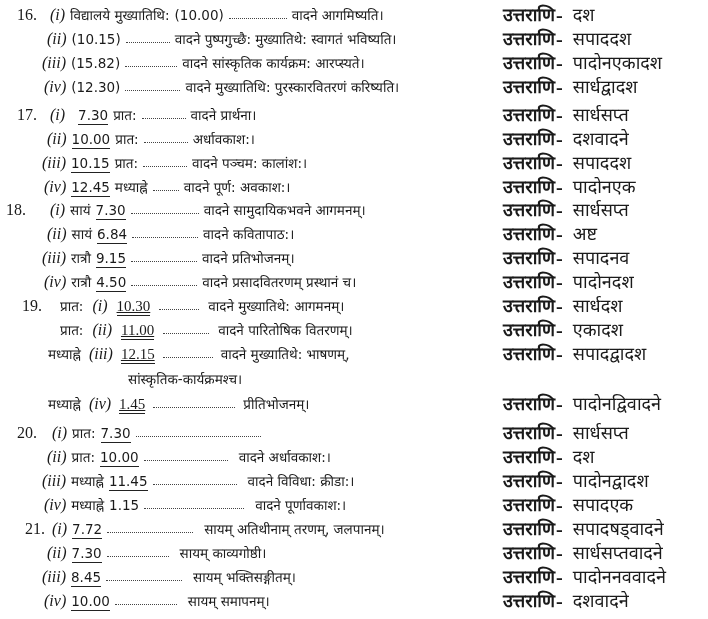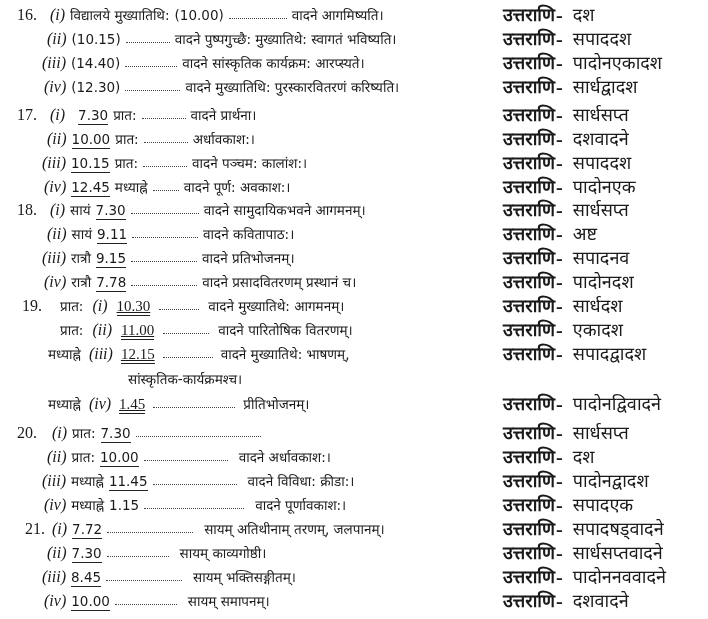--- a/index.html
+++ b/index.html
@@ -61,21 +61,21 @@
   </div>
   <div class="ans">
     <span class="ans-label">उत्तराणि</span>
       <span class="ans-dash">–</span>
     <span class="ans-val">सपाददश</span>
   </div>
 </div>
 <div class="row" style="top:51px">
   <div class="q" style="left:42px">
     <span class="roman">(iii)</span>
-    <span class="time">(14.40)</span>
+    <span class="time">(15.82)</span>
     <span class="dots" style="width:52px"></span>
     <span>वादने सांस्कृतिक कार्यक्रम: आरप्स्यते।</span>
   </div>
   <div class="ans">
     <span class="ans-label">उत्तराणि</span>
       <span class="ans-dash">–</span>
     <span class="ans-val">पादोनएकादश</span>
   </div>
 </div>
 <div class="row" style="top:75px">
@@ -144,39 +144,39 @@
     <span>वादने पूर्ण: अवकाश:।</span>
   </div>
   <div class="ans">
     <span class="ans-label">उत्तराणि</span>
       <span class="ans-dash">–</span>
     <span class="ans-val">पादोनएक</span>
   </div>
 </div>
 
 <div class="row" style="top:198px">
-  <span class="num" style="left:17px">18.</span>
+  <span class="num" style="left:6px">18.</span>
   <div class="q" style="left:50px">
     <span class="roman">(i)</span>
     <span>सायं</span>
     <span class="time u">7.30</span>
     <span class="dots" style="width:68px"></span>
     <span>वादने सामुदायिकभवने आगमनम्।</span>
   </div>
   <div class="ans">
     <span class="ans-label">उत्तराणि</span>
       <span class="ans-dash">–</span>
     <span class="ans-val">सार्धसप्त</span>
   </div>
 </div>
 <div class="row" style="top:222px">
   <div class="q" style="left:47px">
     <span class="roman">(ii)</span>
     <span>सायं</span>
-    <span class="time u">9.11</span>
+    <span class="time u">6.84</span>
     <span class="dots" style="width:66px"></span>
     <span>वादने कवितापाठ:।</span>
   </div>
   <div class="ans">
     <span class="ans-label">उत्तराणि</span>
       <span class="ans-dash">–</span>
     <span class="ans-val">अष्ट</span>
   </div>
 </div>
 <div class="row" style="top:246px">
@@ -190,21 +190,21 @@
   <div class="ans">
     <span class="ans-label">उत्तराणि</span>
       <span class="ans-dash">–</span>
     <span class="ans-val">सपादनव</span>
   </div>
 </div>
 <div class="row" style="top:270px">
   <div class="q" style="left:44px">
     <span class="roman">(iv)</span>
     <span>रात्रौ</span>
-    <span class="time u">7.78</span>
+    <span class="time u">4.50</span>
     <span class="dots" style="width:66px"></span>
     <span>वादने प्रसादवितरणम् प्रस्थानं च।</span>
   </div>
   <div class="ans">
     <span class="ans-label">उत्तराणि</span>
       <span class="ans-dash">–</span>
     <span class="ans-val">पादोनदश</span>
   </div>
 </div>
 

